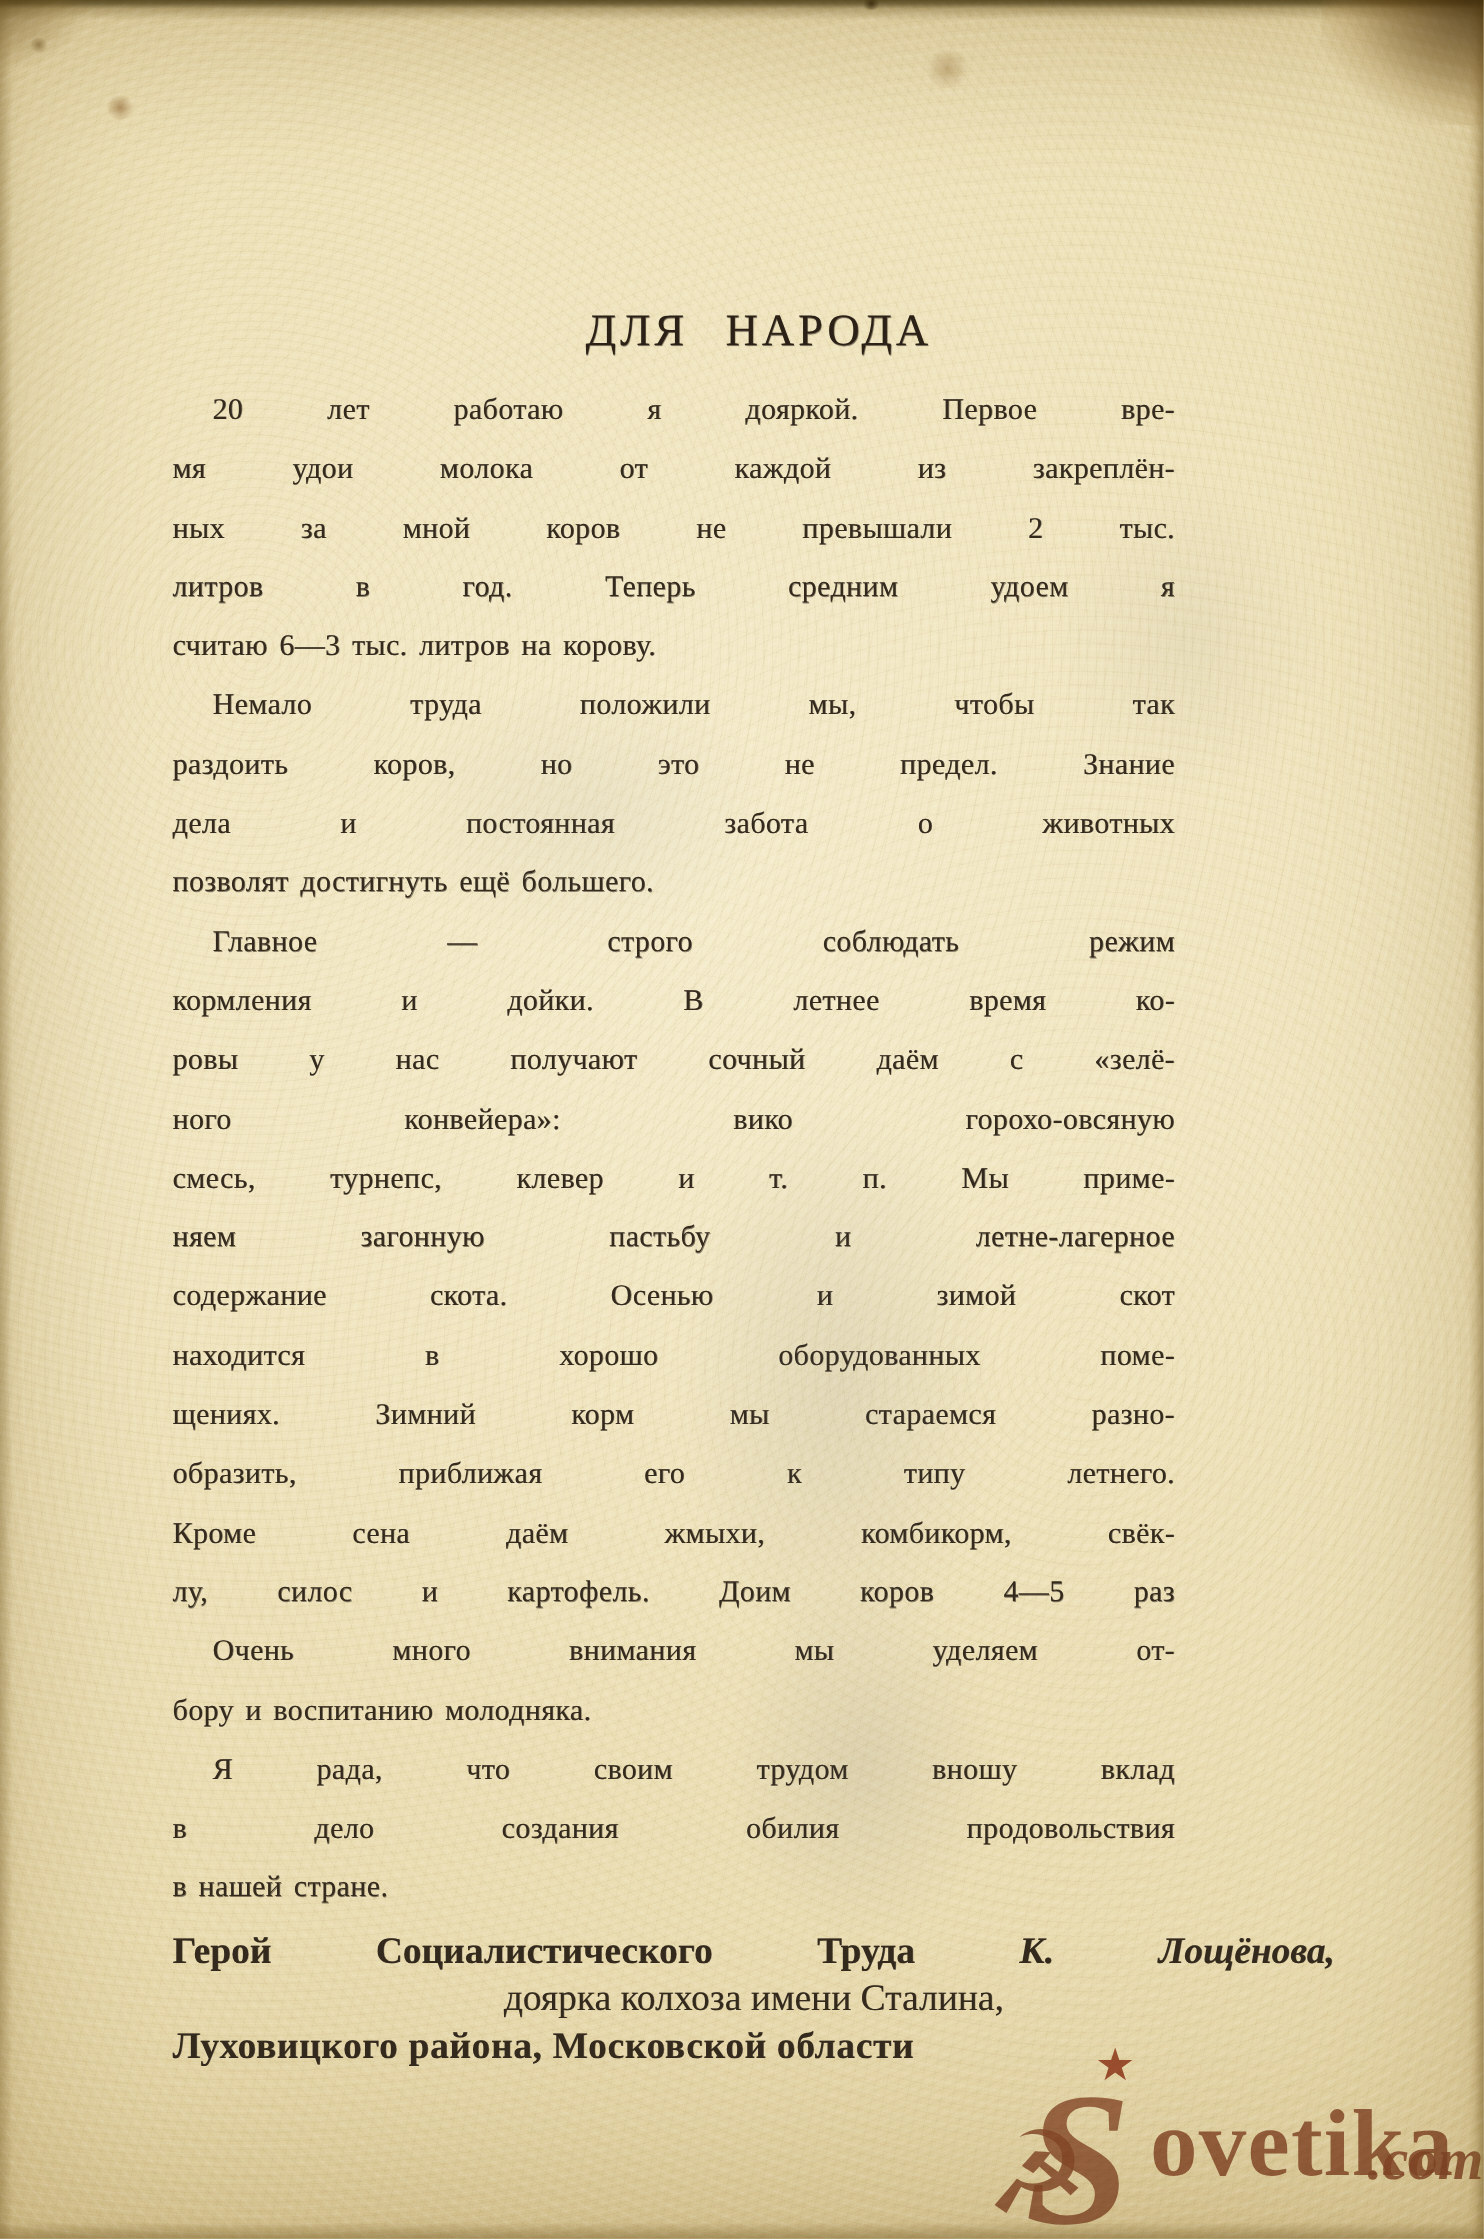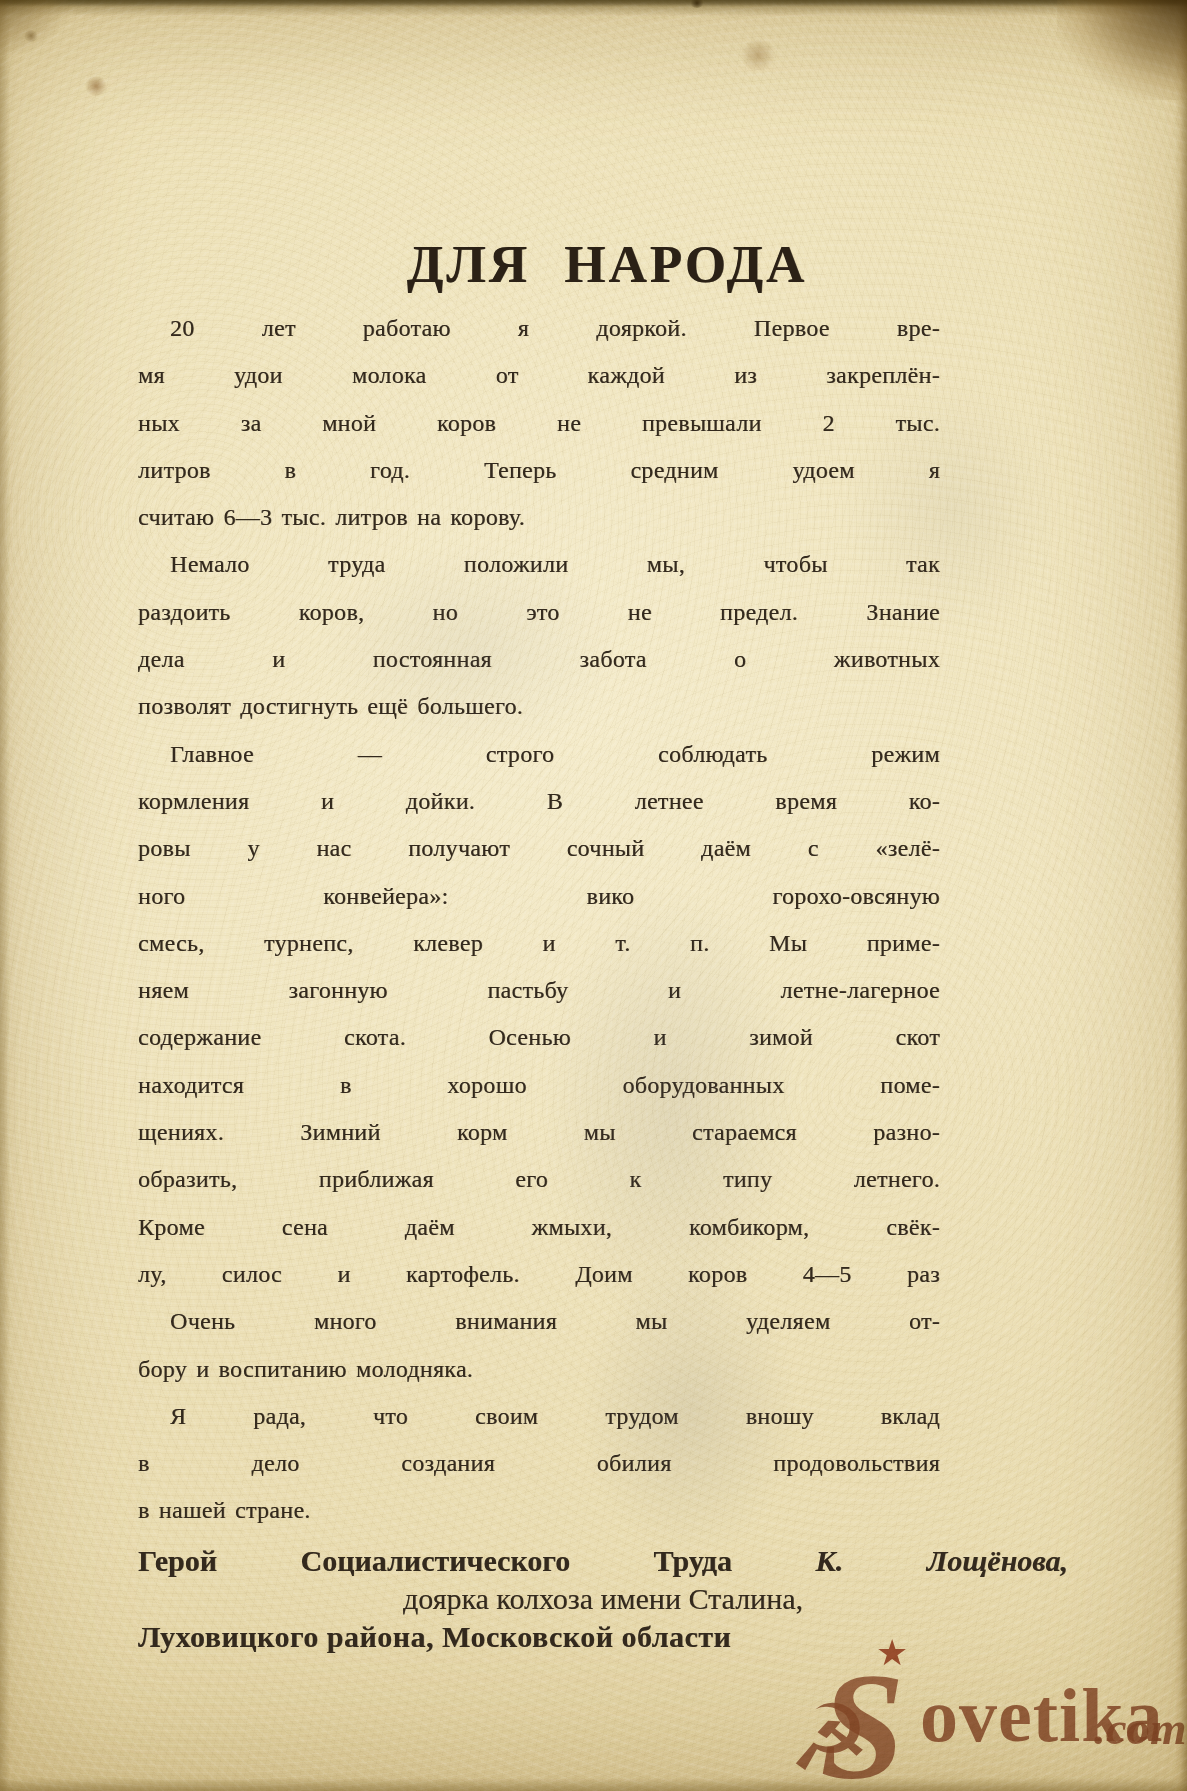--- a/index.html
+++ b/index.html
@@ -43,21 +43,21 @@
   .stain3 { left:690px; top:-2px;  width:14px;  height:10px; background:radial-gradient(circle, rgba(56,40,10,0.85), rgba(56,40,10,0) 75%); }
   .stain4 { left:24px;  top:30px;  width:14px;  height:12px; background:radial-gradient(circle, rgba(100,70,22,0.5), rgba(100,70,22,0) 75%); }
   .smudge1 { left:540px; top:880px;  width:260px; height:460px; background:radial-gradient(ellipse, rgba(95,95,100,0.10), rgba(0,0,0,0) 70%); }
   .smudge2 { left:580px; top:1260px; width:220px; height:300px; background:radial-gradient(ellipse, rgba(85,85,95,0.10), rgba(0,0,0,0) 70%); }
   .smudge3 { left:320px; top:540px;  width:300px; height:220px; background:radial-gradient(ellipse, rgba(105,105,105,0.07), rgba(0,0,0,0) 70%); }
   .smudge4 { left:840px; top:380px;  width:220px; height:260px; background:radial-gradient(ellipse, rgba(110,105,95,0.07), rgba(0,0,0,0) 70%); }
 
   .content { position:absolute; left:138px; top:238px; width:802px; }
   .title {
     margin:0 0 15px 0;
-    font-size:53px; line-height:52px; font-weight:700;
+    font-size:36px; line-height:52px; font-weight:400;
     letter-spacing:3px; word-spacing:18px;
     text-align:center; transform:translateX(68px);
     color:#2b2116;
     text-shadow:0.5px 0.4px 0.6px rgba(43,33,22,0.65);
   }
   .line {
     font-size:24px; line-height:47.3px;
     text-align:justify; text-align-last:justify; text-justify:inter-word;
     word-spacing:0.12em; letter-spacing:0.3px;
     white-space:normal;

